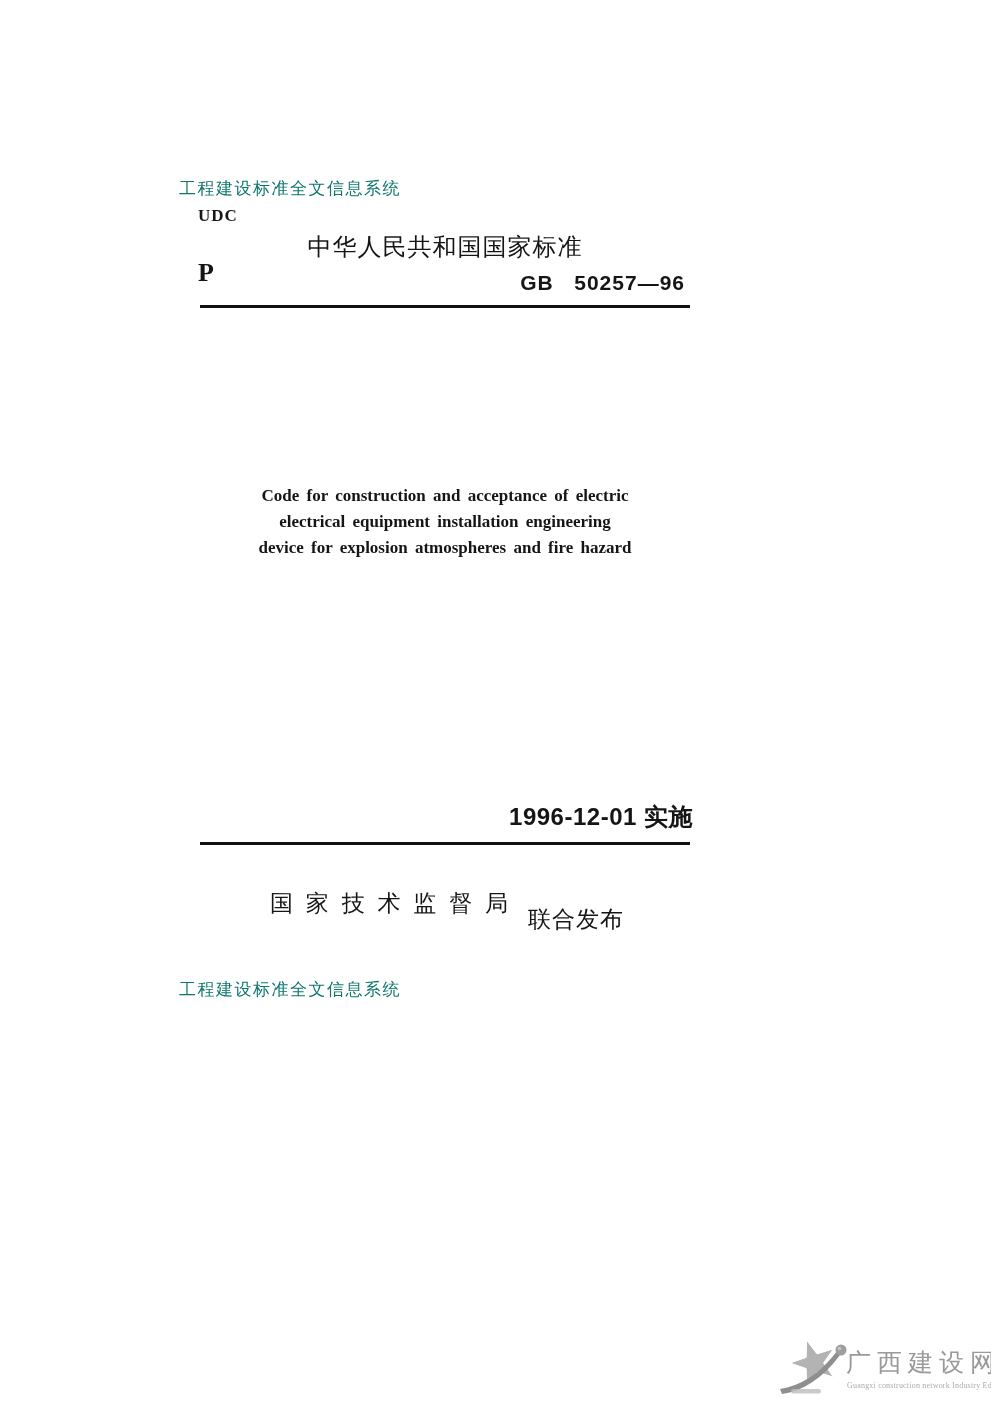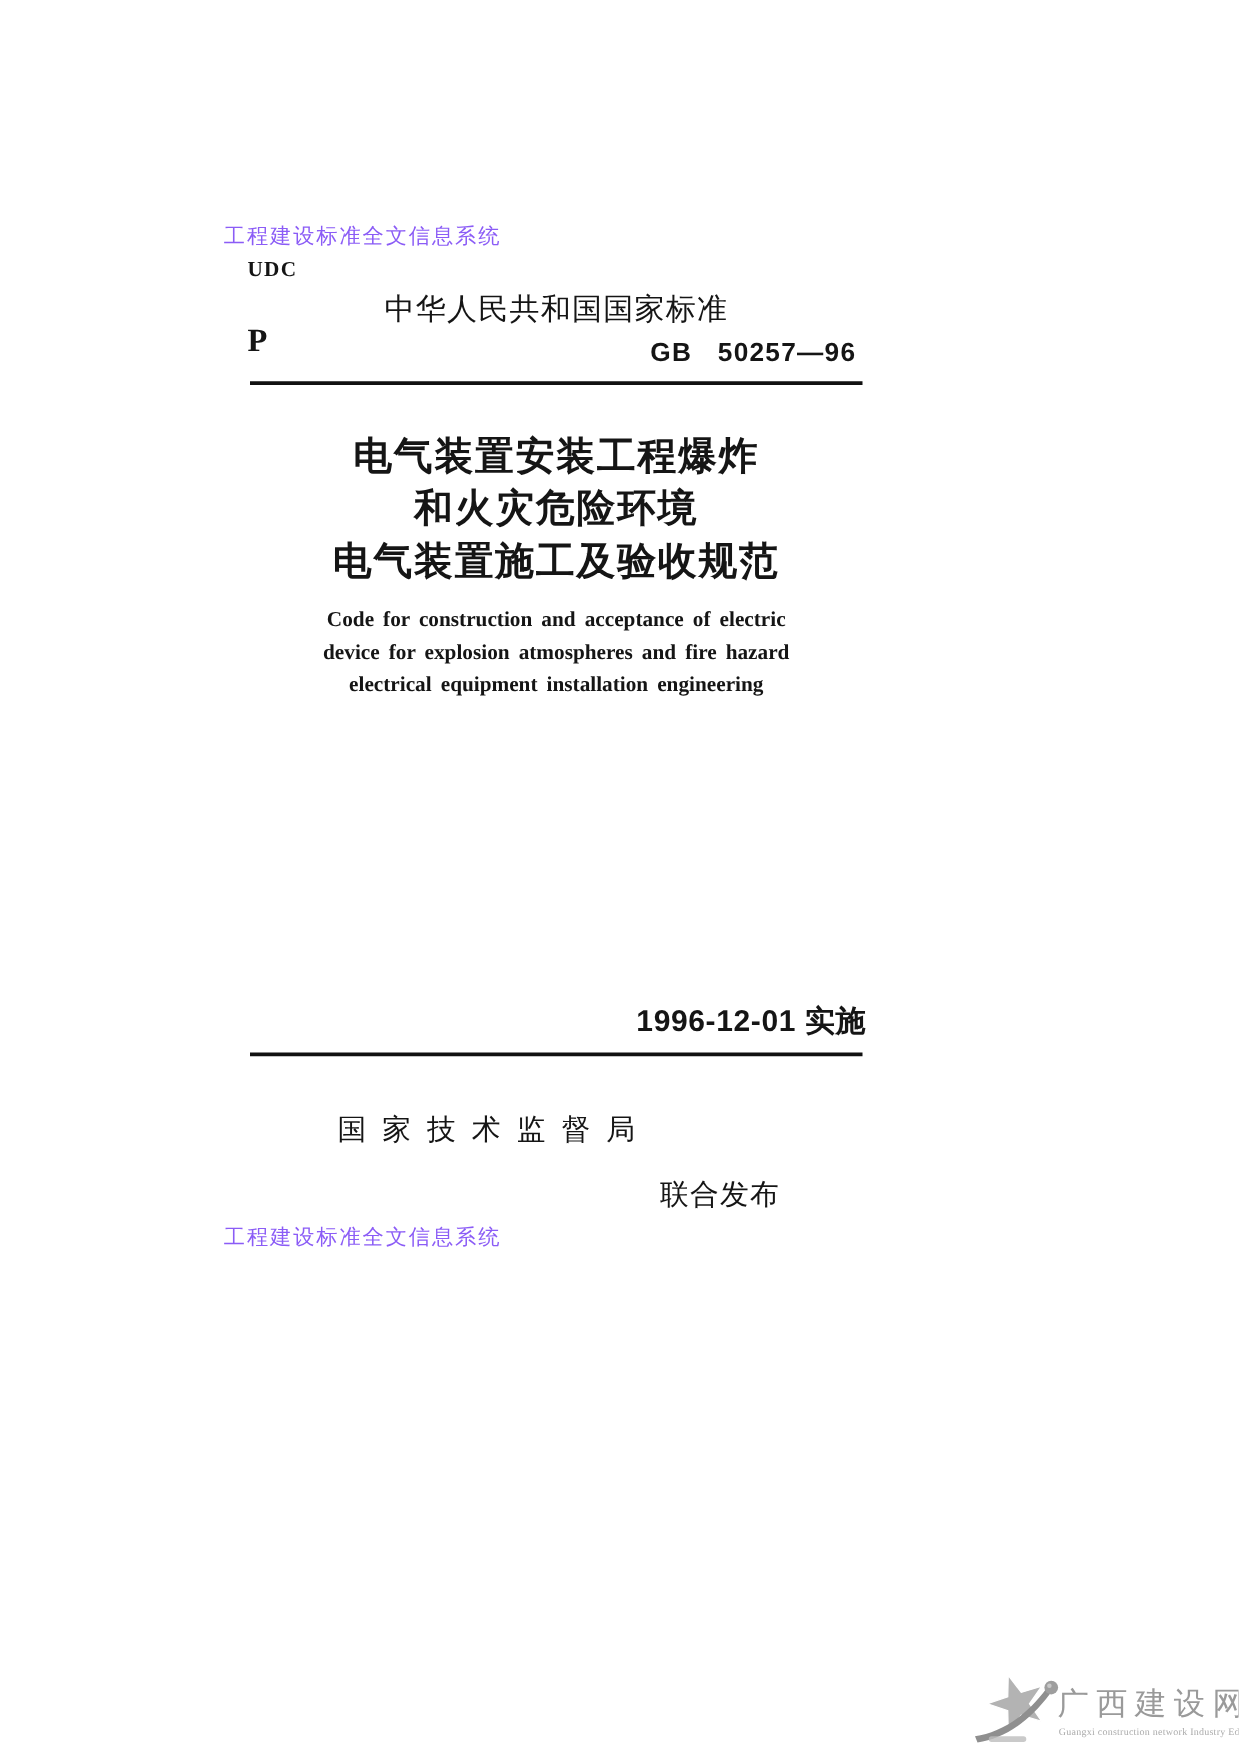--- a/index.html
+++ b/index.html
@@ -8,21 +8,21 @@
     position:relative;
     width:991px; height:1403px;
     background:#ffffff;
     font-family:"Liberation Sans", sans-serif;
     color:#151515;
     overflow:hidden;
   }
   .abs { position:absolute; }
 
   .sys-watermark {
-    color:#8b5cf6;
+    color:#0f766e;
     font-size:17px;
     letter-spacing:1.5px;
     font-family:"Liberation Serif", serif;
     white-space:nowrap;
   }
   .udc {
     font-family:"Liberation Serif", serif;
     font-weight:bold; font-size:17px; letter-spacing:1px;
   }
   .national-std {
@@ -98,42 +98,37 @@
   <div class="abs udc" style="left:198px; top:206px;">UDC</div>
 
   <div class="abs national-std" style="top:231px;">中华人民共和国国家标准</div>
 
   <div class="abs p-code" style="left:198px; top:258px;">P</div>
 
   <div class="abs gb-num" style="top:271px;">GB   50257—96</div>
 
   <div class="abs rule" style="top:305px;"></div>
 
-  <div class="abs title-cn" style="top:344px;">
-    <div>电气装置安装工程爆炸</div>
-    <div>和火灾危险环境</div>
-    <div>电气装置施工及验收规范</div>
-  </div>
 
   <div class="abs title-en" style="top:483px;">
     <div>Code for construction and acceptance of electric</div>
+    <div>electrical equipment installation engineering</div>
     <div>device for explosion atmospheres and fire hazard</div>
-    <div>electrical equipment installation engineering</div>
   </div>
 
 
   <div class="abs date-text" style="right:298px; top:801px;">1996-12-01 实施</div>
 
   <div class="abs rule" style="top:842px;"></div>
 
   <div class="abs pub-left" style="top:886px;">
     <div class="jline">国家技术监督局</div>
   </div>
 
-  <div class="abs pub-joint" style="top:904px;margin-top:36px;">联合发布</div>
+  <div class="abs pub-joint" style="top:904px;">联合发布</div>
 
   <div class="abs sys-watermark" style="left:179px; top:978px;">工程建设标准全文信息系统</div>
 
   <div class="abs footer-logo">
     <svg width="70" height="64" viewBox="0 0 70 64" style="position:absolute; left:0; top:0;">
 
       <polygon points="28.6,4.2 39.0,17.9 55.4,12.9 45.6,27 55.4,41.1 39.0,36.1 28.6,49.8 28.2,32.6 12,27 28.2,21.4" fill="#b3b3b3" stroke="#ffffff" stroke-width="1"></polygon>
 
       <path d="M2,53 C22,50 42,38 59,15 L62,19 C45,42 25,55 4,58 Z" fill="#8f8f8f"></path>
 

